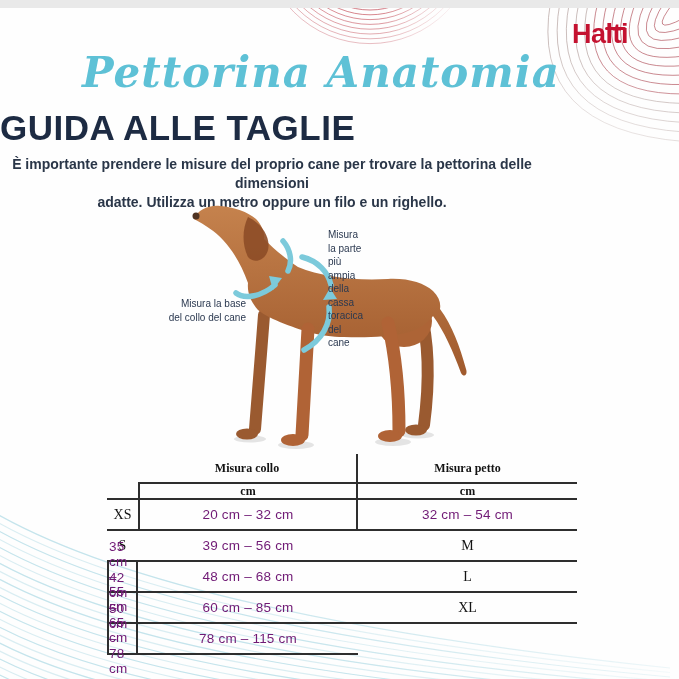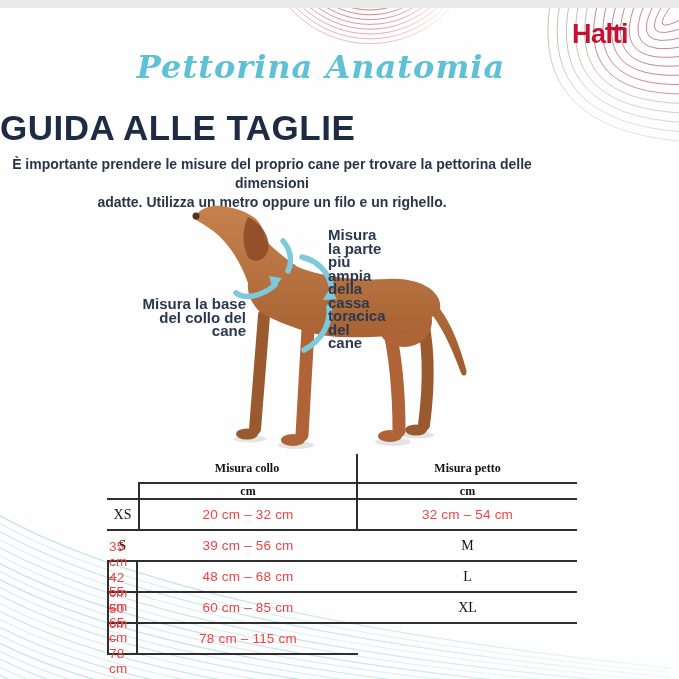--- a/index.html
+++ b/index.html
@@ -20,44 +20,44 @@
     -webkit-mask-image:linear-gradient(30deg,#000 35%,transparent 80%);
     mask-image:linear-gradient(30deg,#000 35%,transparent 80%);}
 
   .brand{position:absolute;left:572px;top:11px;z-index:2;
     color:#c41230;font-weight:bold;font-size:27px;letter-spacing:-0.5px;}
   .brand .bar{position:absolute;left:33px;top:8px;width:21px;height:3px;
     background:#c41230;border-radius:2px;}
 
   .title-script{position:absolute;left:0;top:42px;width:642px;z-index:1;
     text-align:center;font-family:"DejaVu Serif",serif;font-style:italic;font-weight:bold;
-    font-size:32px;line-height:1.1;color:#5ec1d6;letter-spacing:1px;}
+    font-size:42px;line-height:1.1;color:#5ec1d6;letter-spacing:1px;}
   .title-main{position:absolute;left:0;top:100px;width:642px;z-index:1;
     text-align:left;font-size:35px;font-weight:bold;color:#1d2b43;letter-spacing:0.5px;}
   .intro{position:absolute;left:0;top:147px;width:544px;z-index:1;
     text-align:center;font-size:14px;font-weight:700;color:#2a3648;line-height:19px;}
 
   .diagram{position:absolute;left:0;top:0;z-index:1;}
   #dog-svg{position:absolute;left:150px;top:195px;}
-  .measure-label{position:absolute;z-index:2;font-size:15px;font-weight:700;
+  .measure-label{position:absolute;z-index:2;font-size:10px;font-weight:400;
     color:#2b3950;line-height:13.5px;}
   .chest-label{left:328px;top:220px;text-align:left;}
   .neck-label{left:138px;top:289px;width:108px;text-align:right;}
 
   .size-table{position:absolute;left:107px;top:446px;z-index:1;
     display:grid;grid-template-columns:31px 220px 219px;
     grid-template-rows:30px 16px 31px 31px 31px 31px 31px;}
   .cell{display:flex;align-items:center;justify-content:center;box-sizing:border-box;}
   .bb{border-bottom:2px solid #2e2e2e;}
   .br{border-right:2px solid #2e2e2e;}
   .bl{border-left:2px solid #2e2e2e;}
   .hdr{font-family:"Liberation Serif",serif;font-weight:bold;font-size:12px;color:#141414;}
   .unit{font-family:"Liberation Serif",serif;font-weight:bold;font-size:12px;color:#141414;}
   .size{font-family:"Liberation Serif",serif;font-weight:normal;font-size:14px;color:#141414;}
-  .val{font-size:13.5px;font-weight:500;color:#ef4444;letter-spacing:0.2px;}
+  .val{font-size:13.5px;font-weight:500;color:#701a75;letter-spacing:0.2px;}
 </style>
 </head>
 <body>
 
 <div class="canvas">
 
   <svg id="deco-top-center" class="deco" width="200" height="42" viewBox="0 0 200 42">
       <circle cx="98" cy="-72" r="74" fill="none" stroke="#c14652" stroke-width="1" opacity="0.70"></circle>
       <circle cx="98" cy="-72" r="78.8" fill="none" stroke="#c14652" stroke-width="1" opacity="0.65"></circle>
       <circle cx="98" cy="-72" r="83.6" fill="none" stroke="#c14652" stroke-width="1" opacity="0.60"></circle>

